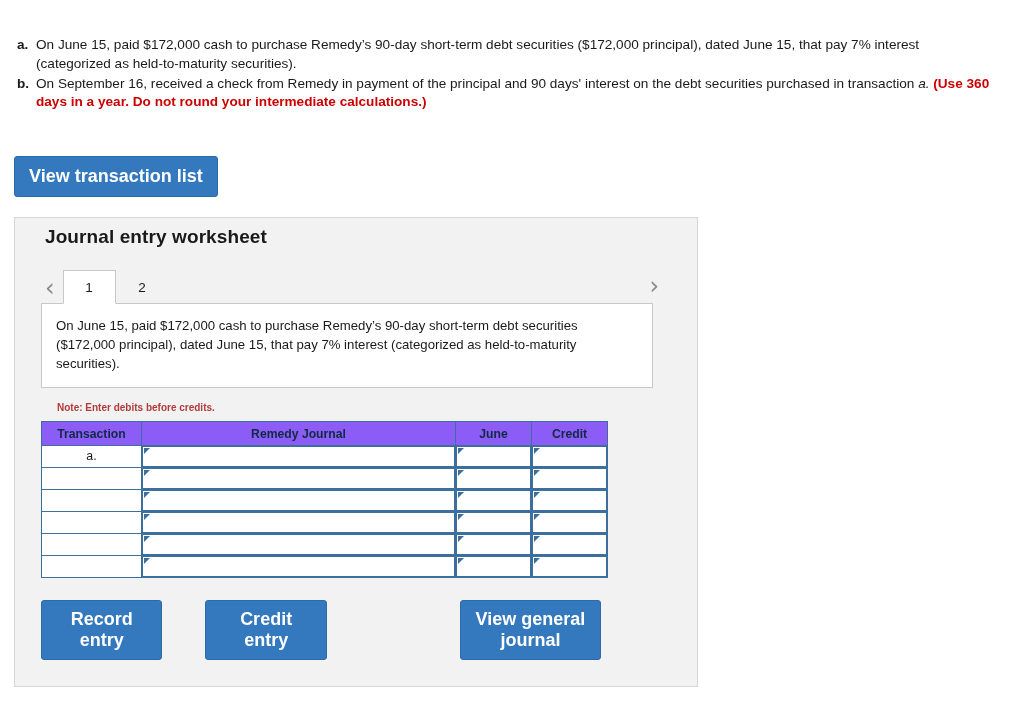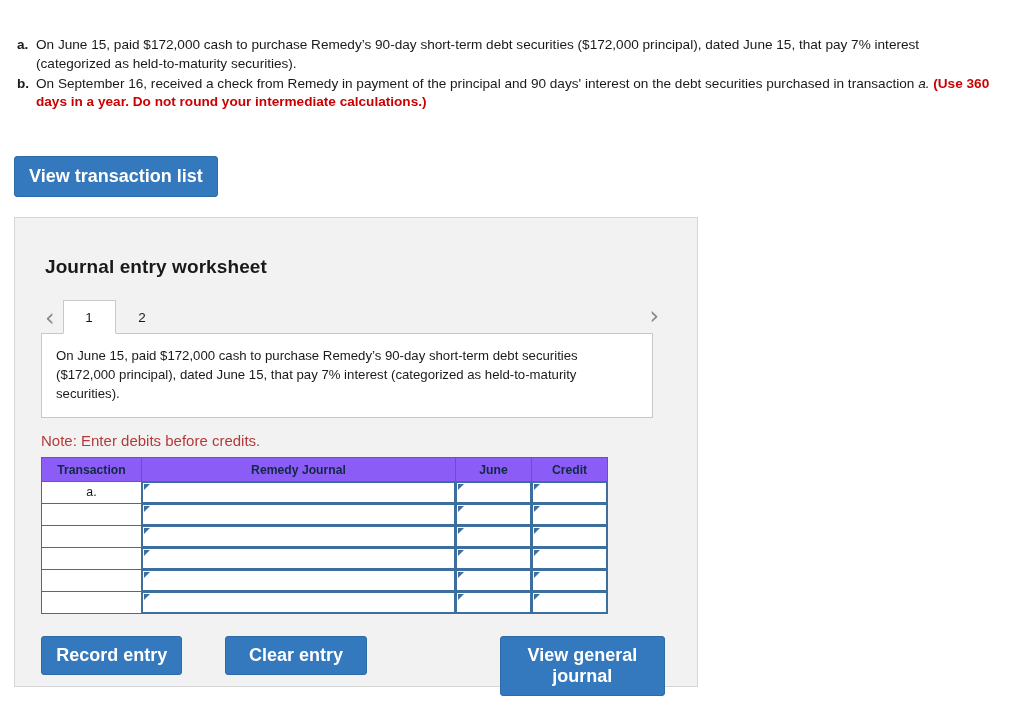--- a/index.html
+++ b/index.html
@@ -75,21 +75,21 @@
   .btn-view-list {
     padding: 9px 14px;
     min-width: 166px;
   }
   .panel {
     margin-top: 20px;
     width: 684px;
     background: #f2f2f2;
     border: 1px solid #d6d6d6;
     box-sizing: border-box;
-    padding: 30px 26px 22px 26px;
+    padding: 0 26px 22px 26px;
     height: 470px;
   }
   .panel-title {
     font-size: 19px;
     font-weight: bold;
     margin: 8px 0 0 4px;
     letter-spacing: 0.1px;
   }
   .nav-row {
     display: flex;
@@ -138,24 +138,25 @@
     margin-top: -1px;
     padding: 12px 14px 14px 14px;
     width: 612px;
     box-sizing: border-box;
     font-size: 13.2px;
     line-height: 1.45;
     min-height: 78px;
   }
   .note {
     color: #b33a3a;
-    font-size: 15px;
-    font-weight: normal;
+    font-size: 10px;
+    font-weight: bold;
     margin-top: 14px;
     margin-bottom: 8px;
+    margin-left: 16px;
   }
   table.journal {
     border-collapse: collapse;
     width: 566px;
     table-layout: fixed;
   }
   table.journal th {
     background: #8b5cf6;
     border: 1px solid #3d6f9e;
     font-size: 12.2px;
@@ -197,22 +198,22 @@
     border-top: 6px solid #3d6f9e;
     border-right: 6px solid transparent;
   }
   .col-trans { width: 100px; }
   .col-gj { width: 314px; }
   .col-debit { width: 76px; }
   .col-credit { width: 76px; }
   .btn-row {
     margin-top: 22px;
     display: flex;
-    align-items: flex-start;
-    width: 624px;
+    align-items: center;
+    width: 560px;
   }
   .btn-record {
     padding: 8px 12px;
     width: 142px;
   }
   .btn-clear {
     padding: 8px 12px;
     width: 142px;
     margin-left: 43px;
   }
@@ -359,19 +360,19 @@
             </td>
           <td>
               <div class="cell-input"></div>
             </td>
         </tr>
       </tbody>
     </table>
 
     <div class="btn-row">
       <div class="btn btn-record">Record entry</div>
-      <div class="btn btn-clear">Clear entry</div>
+      <div class="btn btn-clear">Credit entry</div>
       <div class="btn btn-viewgj">View general journal</div>
     </div>
 
   </div>
 
 </div>
 
 </body></html>

